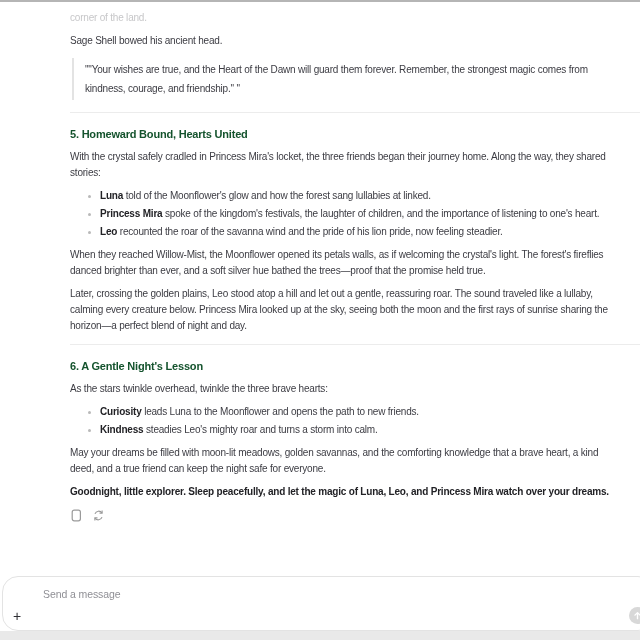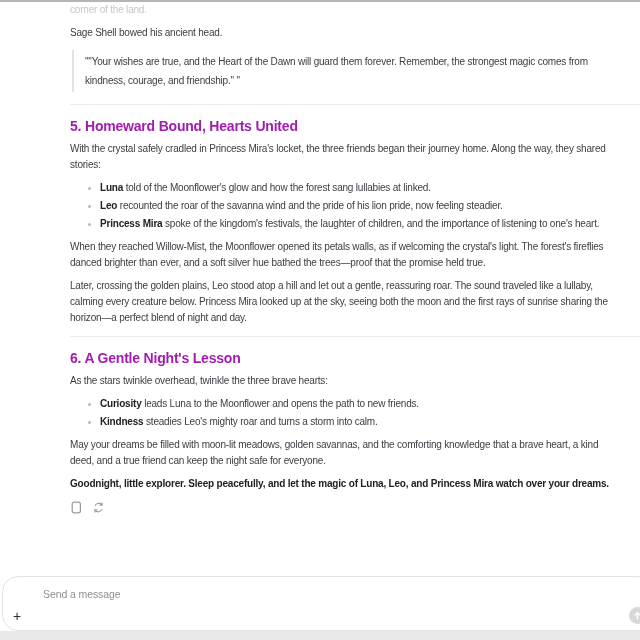--- a/index.html
+++ b/index.html
@@ -9,42 +9,42 @@
     background: #ffffff;
     position: relative;
     color: #3c3c43;
   }
   .top-border {
     position: absolute; top: 0; left: 0; right: 0; height: 2px;
     background: #b5b5b5;
   }
   .content {
     position: absolute; top: 2px; left: 0; width: 640px;
-    padding: 0 20px 0 70px;
+    padding: 8px 20px 0 70px;
     font-size: 10px;
     letter-spacing: -0.2px;
     line-height: 16px;
   }
   .content p { margin: 7px 0; }
   p.faded { color: #c7c7c9; margin-top: 0; }
   blockquote {
     border-left: 2px solid #e3e3e3;
     margin: 9px 0 12px 2px;
     padding: 2px 0 2px 11px;
     line-height: 19px;
   }
   hr {
     border: none;
     border-top: 1px solid #ececec;
     margin: 10px -20px 0 0;
   }
   h3 {
-    font-size: 14px;
+    font-size: 11px;
     letter-spacing: -0.2px;
-    color: #a21caf;
+    color: #14532d;
     margin: 13px 0 5px 0;
     font-weight: 700;
   }
   ul { list-style: none; margin: 5px 0 7px 0; }
   ul li {
     position: relative;
     padding-left: 30px;
     margin: 2px 0;
   }
   ul li::before {
@@ -114,22 +114,22 @@
   </blockquote>
 
   <hr>
 
   <h3>5. Homeward Bound, Hearts United</h3>
 
   <p>With the crystal safely cradled in Princess Mira's locket, the three friends began their journey home. Along the way, they shared stories:</p>
 
   <ul>
     <li><b>Luna</b><span> told of the Moonflower's glow and how the forest sang lullabies at linked.</span></li>
+    <li><b>Princess Mira</b><span> spoke of the kingdom's festivals, the laughter of children, and the importance of listening to one's heart.</span></li>
     <li><b>Leo</b><span> recounted the roar of the savanna wind and the pride of his lion pride, now feeling steadier.</span></li>
-    <li><b>Princess Mira</b><span> spoke of the kingdom's festivals, the laughter of children, and the importance of listening to one's heart.</span></li>
   </ul>
 
   <p>When they reached Willow-Mist, the Moonflower opened its petals walls, as if welcoming the crystal's light. The forest's fireflies danced brighter than ever, and a soft silver hue bathed the trees—proof that the promise held true.</p>
   <p>Later, crossing the golden plains, Leo stood atop a hill and let out a gentle, reassuring roar. The sound traveled like a lullaby, calming every creature below. Princess Mira looked up at the sky, seeing both the moon and the first rays of sunrise sharing the horizon—a perfect blend of night and day.</p>
 
   <hr>
 
   <h3>6. A Gentle Night's Lesson</h3>
 
   <p>As the stars twinkle overhead, twinkle the three brave hearts:</p>

